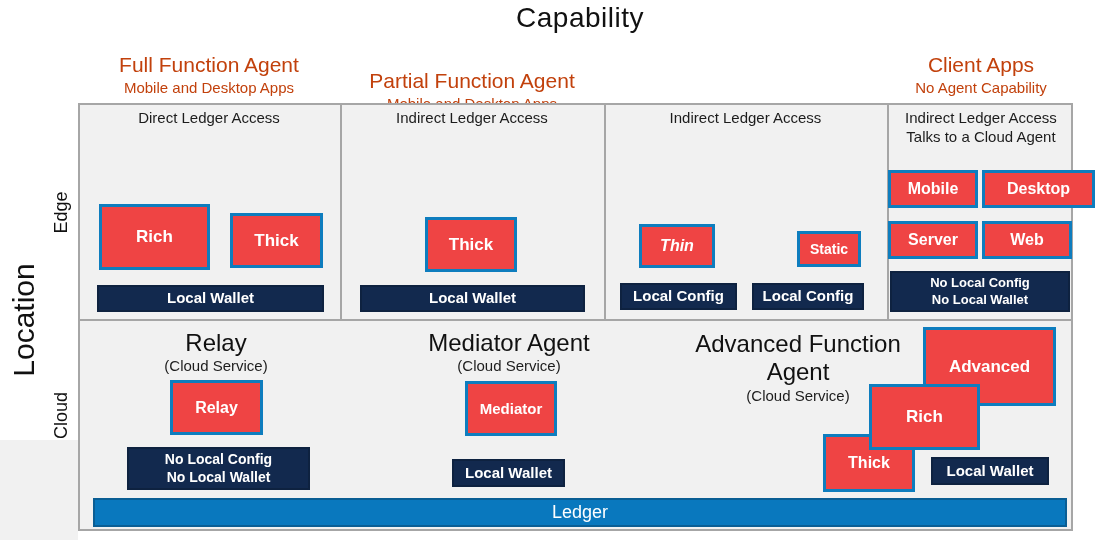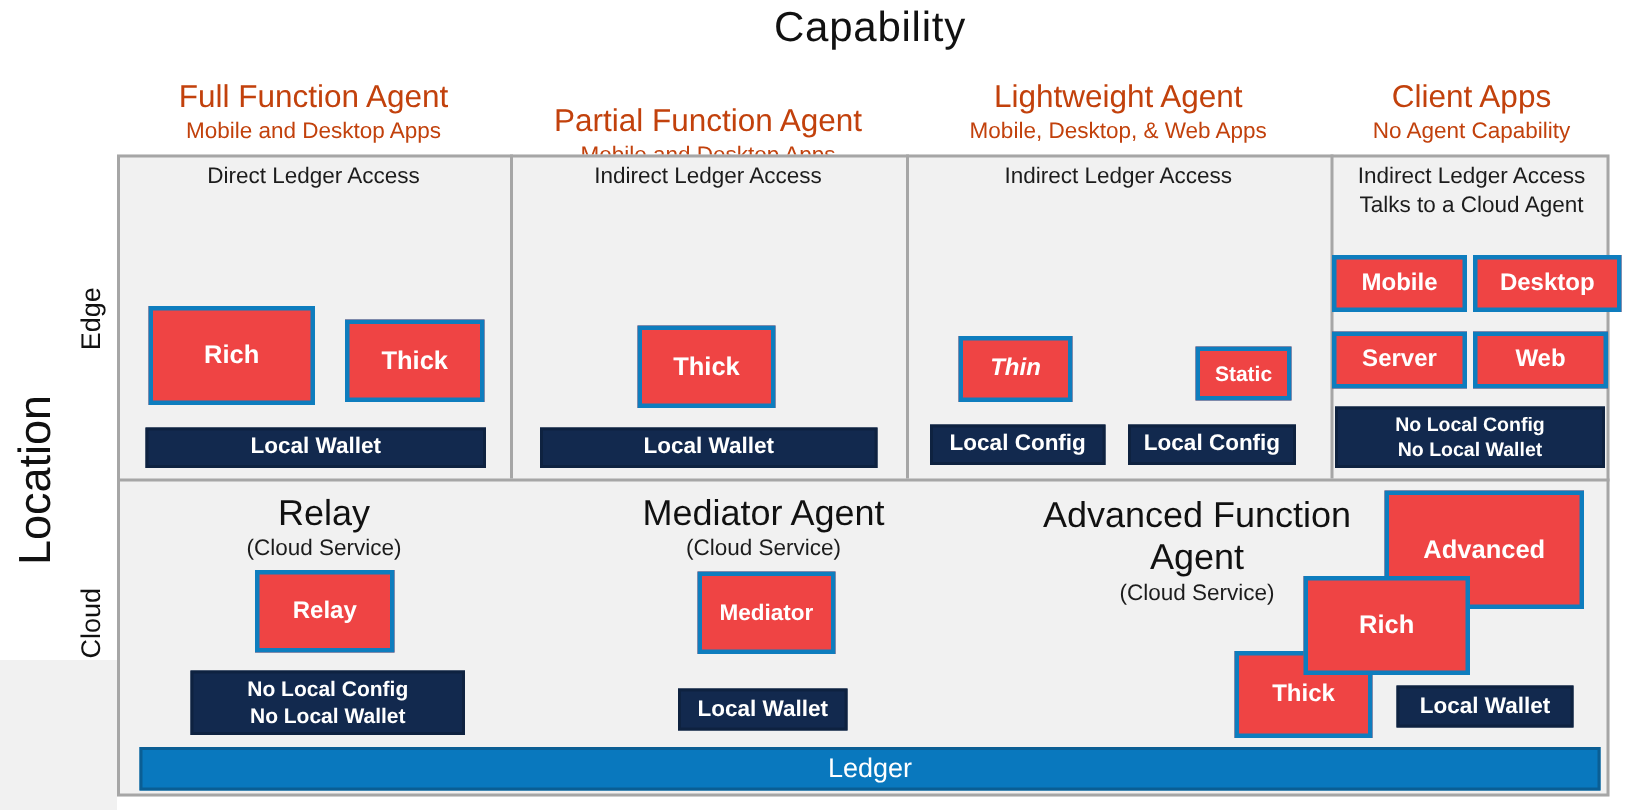--- a/index.html
+++ b/index.html
@@ -52,24 +52,20 @@
   <div class="rot row-label" style="left:-9px;top:405px;width:140px;">Cloud</div>
 
   <div class="col-header" style="left:78px;top:52px;width:262px;">
     <div class="t">Full Function Agent</div>
     <div class="s">Mobile and Desktop Apps</div>
   </div>
   <div class="col-header" style="left:340px;top:68px;width:264px;">
     <div class="t">Partial Function Agent</div>
     <div class="s">Mobile and Desktop Apps</div>
   </div>
-  <div class="col-header" style="left:604px;top:52px;width:283px;">
-    <div class="t">Lightweight Agent</div>
-    <div class="s">Mobile, Desktop, &amp; Web Apps</div>
-  </div>
   <div class="col-header" style="left:887px;top:52px;width:188px;">
     <div class="t">Client Apps</div>
     <div class="s">No Agent Capability</div>
   </div>
 
   <div class="gray-tab"></div>
   <div class="grid"></div>
   <div class="vline" style="left:340px;"></div>
   <div class="vline" style="left:604px;"></div>
   <div class="vline" style="left:887px;"></div>
@@ -88,21 +84,21 @@
   <div class="box" style="left:639px;top:224px;width:76px;height:44px;font-size:16px;font-style:italic;">Thin</div>
   <div class="box" style="left:778px;top:231px;width:64px;height:36px;font-size:14px;margin-left:19px;">Static</div>
   <div class="navy" style="left:620px;top:283px;width:117px;height:27px;font-size:15px;">Local Config</div>
   <div class="navy" style="left:752px;top:283px;width:112px;height:27px;font-size:15px;">Local Config</div>
 
   <div class="access" style="left:889px;top:108px;width:184px;">
     <div>Indirect Ledger Access</div>
     <div>Talks to a Cloud Agent</div>
   </div>
   <div class="box" style="left:888px;top:170px;width:90px;height:38px;font-size:16px;">Mobile</div>
-  <div class="box" style="left:982px;top:170px;width:99px;height:38px;font-size:16px;">Desktop</div>
+  <div class="box" style="left:982px;top:170px;width:113px;height:38px;font-size:16px;">Desktop</div>
   <div class="box" style="left:888px;top:221px;width:90px;height:38px;font-size:16px;">Server</div>
   <div class="box" style="left:982px;top:221px;width:90px;height:38px;font-size:16px;">Web</div>
   <div class="navy" style="left:890px;top:271px;width:180px;height:41px;font-size:13px;">
     <div>No Local Config</div>
     <div>No Local Wallet</div>
   </div>
 
   <div class="cloud-title" style="left:116px;top:329px;width:200px;">Relay</div>
   <div class="cloud-sub" style="left:116px;top:357px;width:200px;">(Cloud Service)</div>
   <div class="box" style="left:170px;top:380px;width:93px;height:55px;font-size:16px;">Relay</div>

